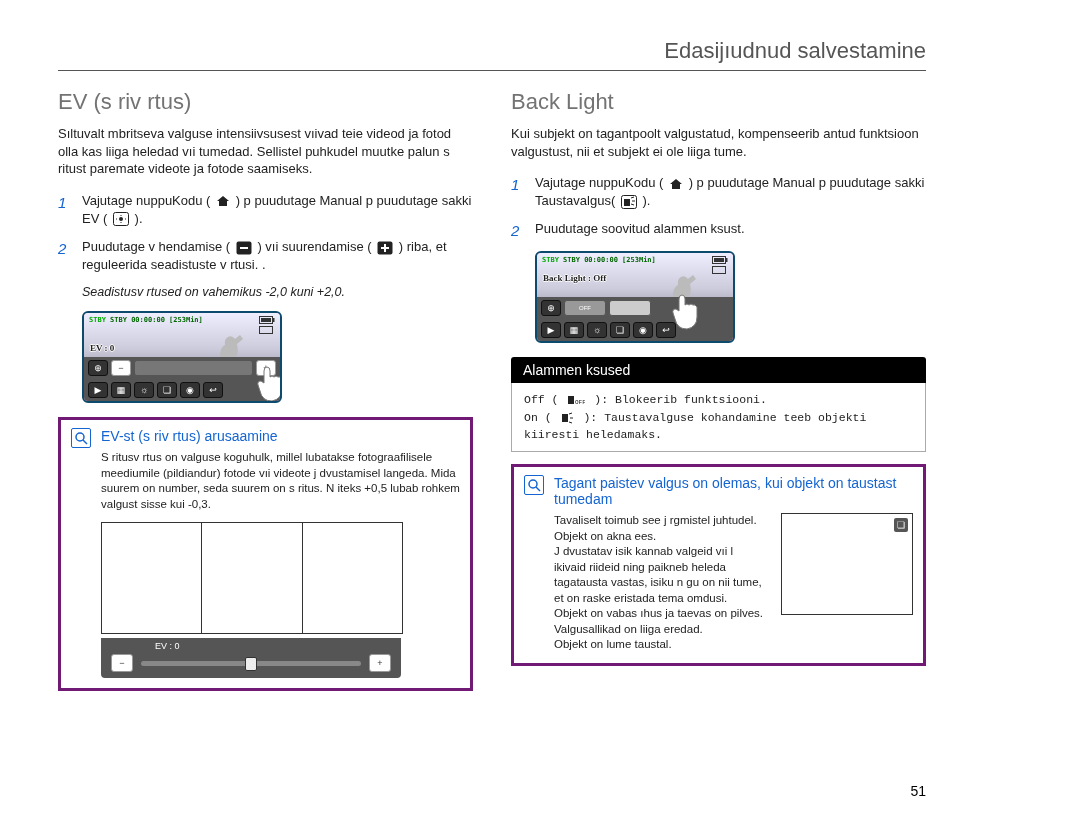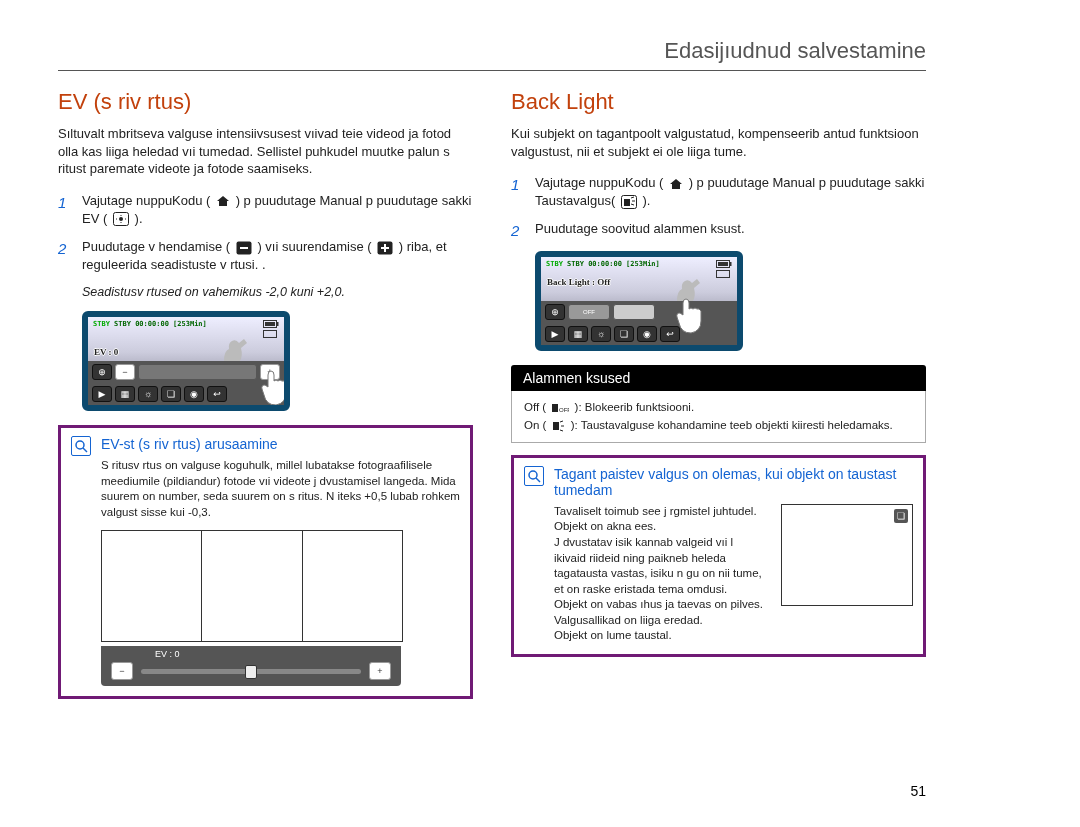--- a/index.html
+++ b/index.html
@@ -30,21 +30,21 @@
   }
   .columns {
     display: flex;
     gap: 38px;
   }
   .col {
     flex: 1;
     min-width: 0;
   }
   .section-title {
-    color: #c2410c;
+    color: #737373;
     font-size: 22px;
     font-weight: normal;
     margin: 0 0 10px 0;
   }
   .para {
     font-size: 13px;
     line-height: 1.35;
     margin: 0 0 14px 0;
   }
   .steps {
@@ -73,21 +73,21 @@
     font-size: 12.5px;
     line-height: 1.35;
     margin: 6px 0 10px 24px;
     font-style: italic;
   }
   .screenshot-box {
     margin: 6px 0 14px 24px;
   }
   .lcd {
     width: 196px;
-    border: 6px solid #0c4a6e;
+    border: 2px solid #0c4a6e;
     border-radius: 6px;
     overflow: hidden;
     font-size: 7px;
     background: #f9a8d4;
   }
   .lcd-top {
     height: 44px;
     background: linear-gradient(#eef, #ccd 80%, #bbc);
     position: relative;
     padding: 3px 5px;
@@ -238,20 +238,21 @@
     padding: 5px 12px;
     border-radius: 3px 3px 0 0;
     margin-top: 12px;
   }
   .options-body {
     border: 1px solid #aaa;
     border-top: none;
     padding: 8px 12px;
     font-size: 11.5px;
     line-height: 1.5;
+    font-family: Liberation Mono, monospace;
   }
   .info-flex {
     display: flex;
     gap: 14px;
   }
   .info-flex .txt {
     flex: 1;
     font-size: 11.5px;
     line-height: 1.35;
   }

